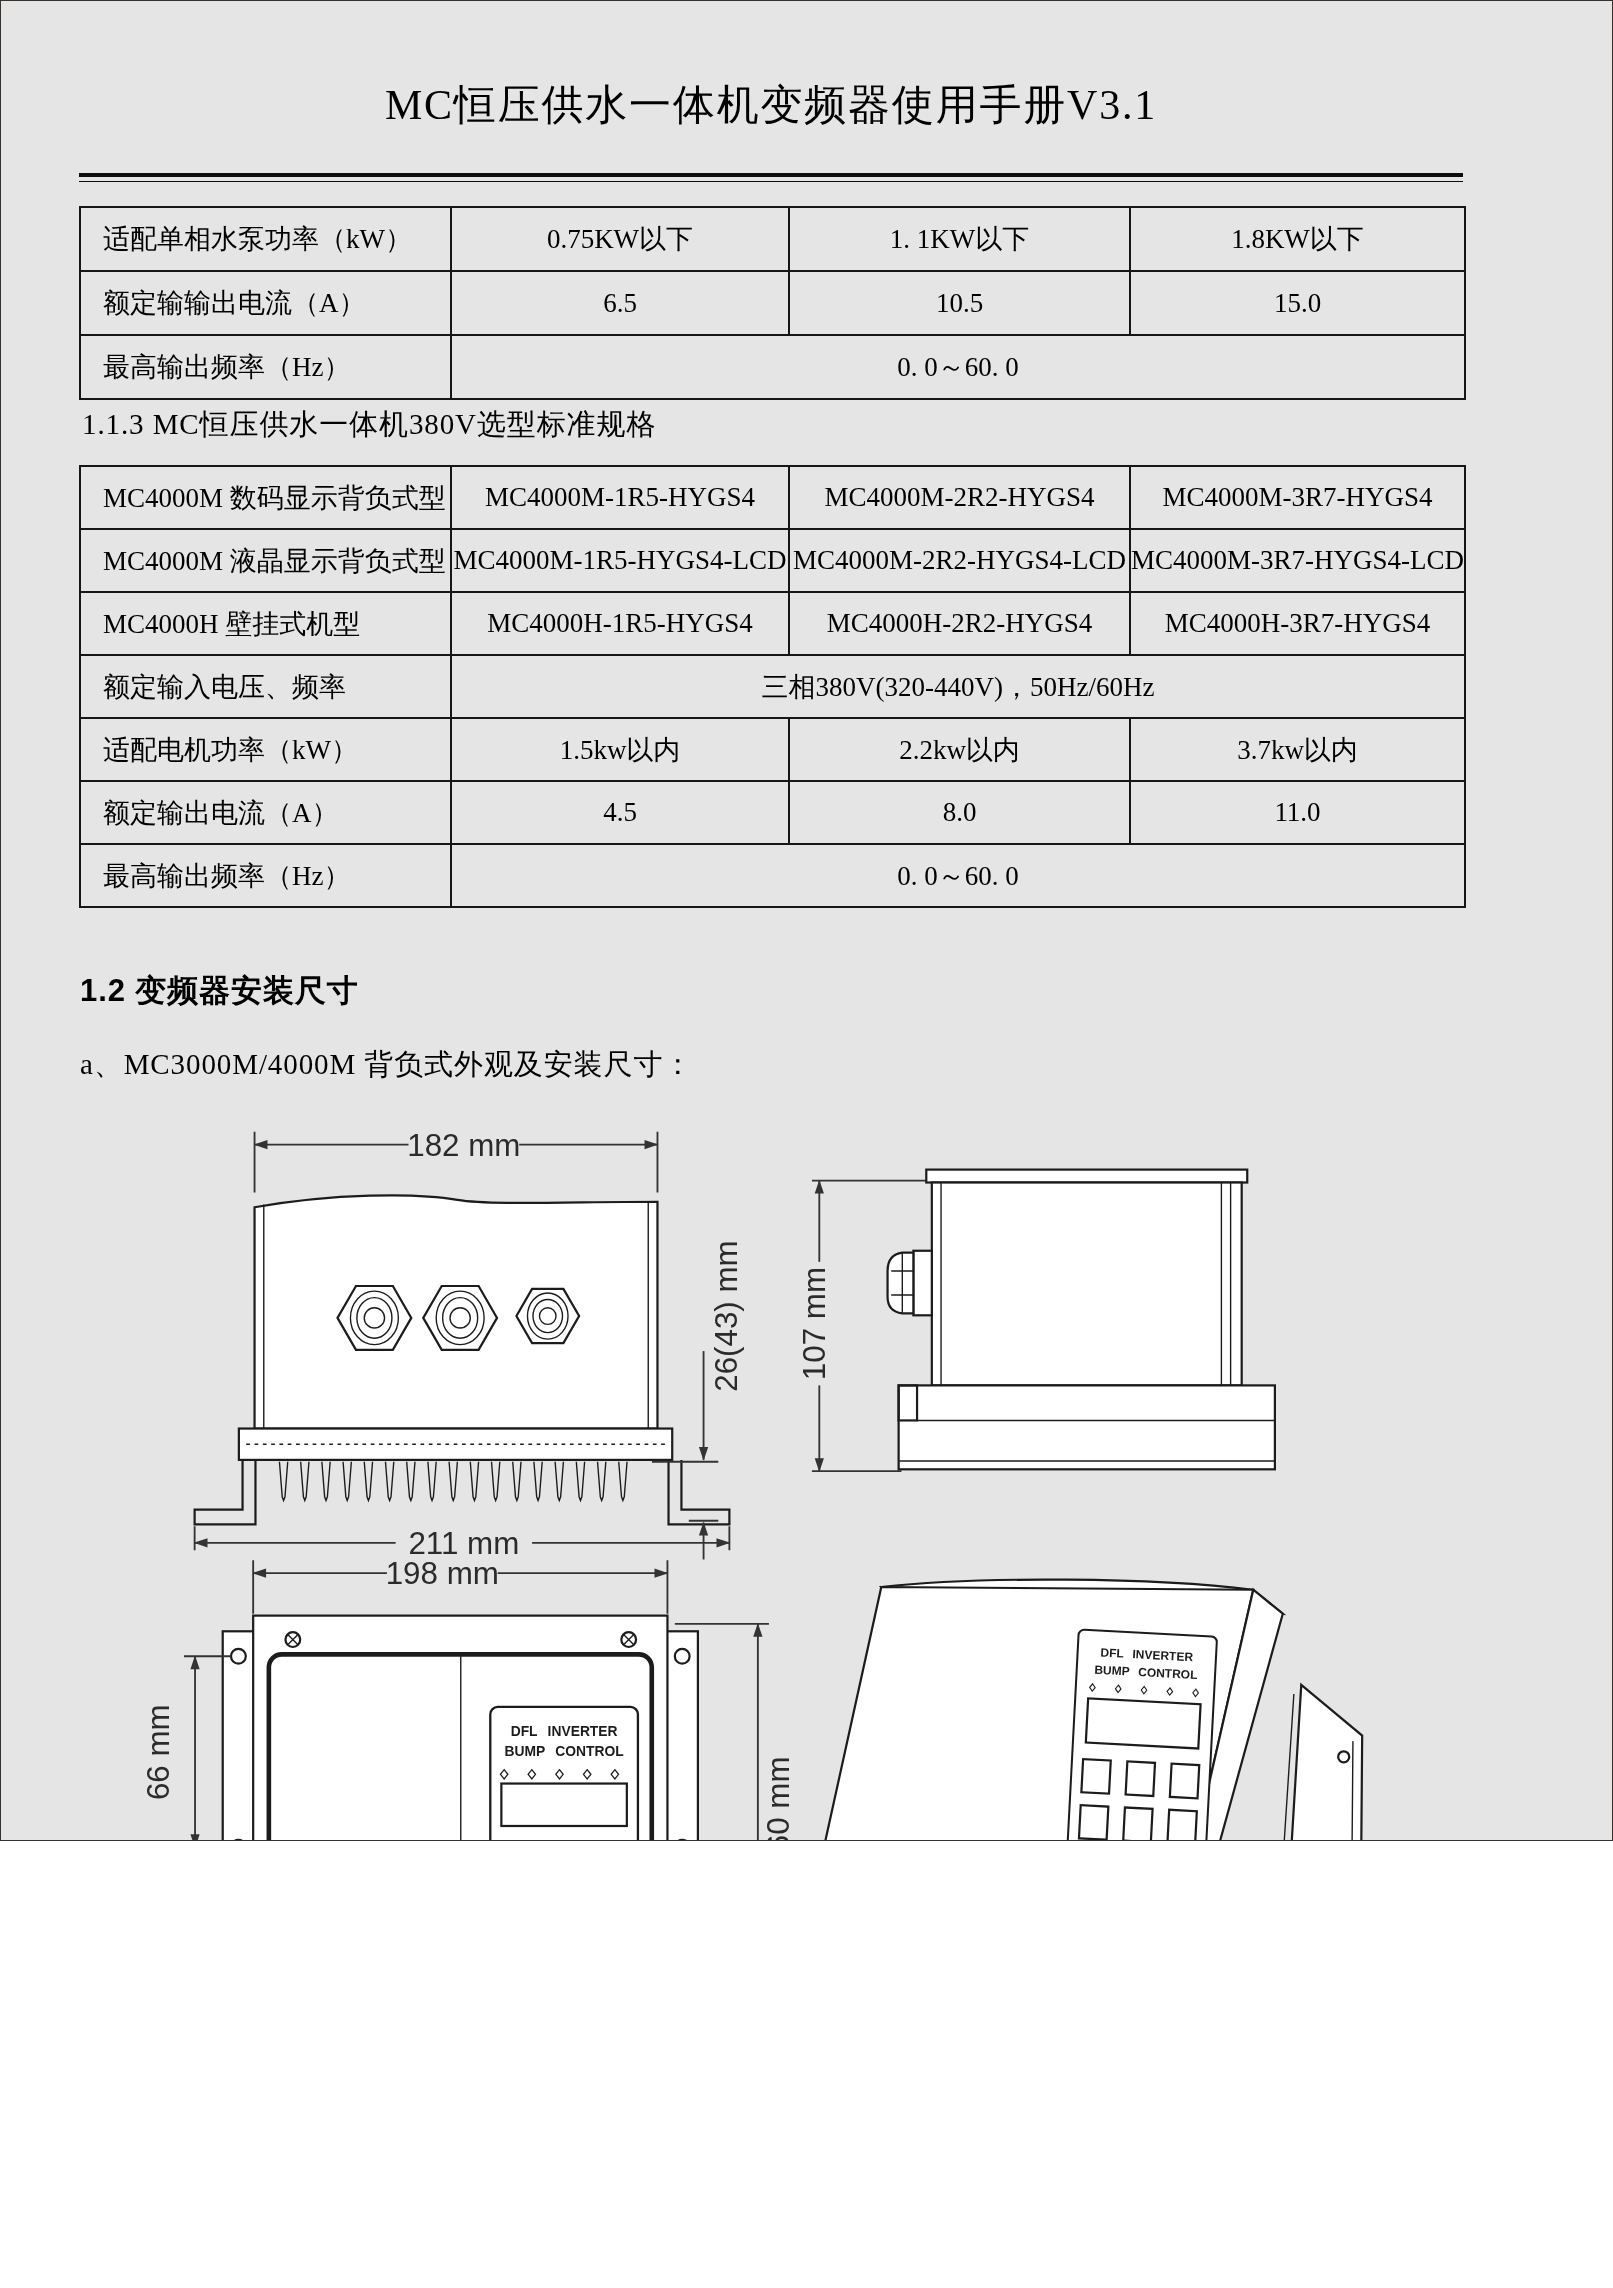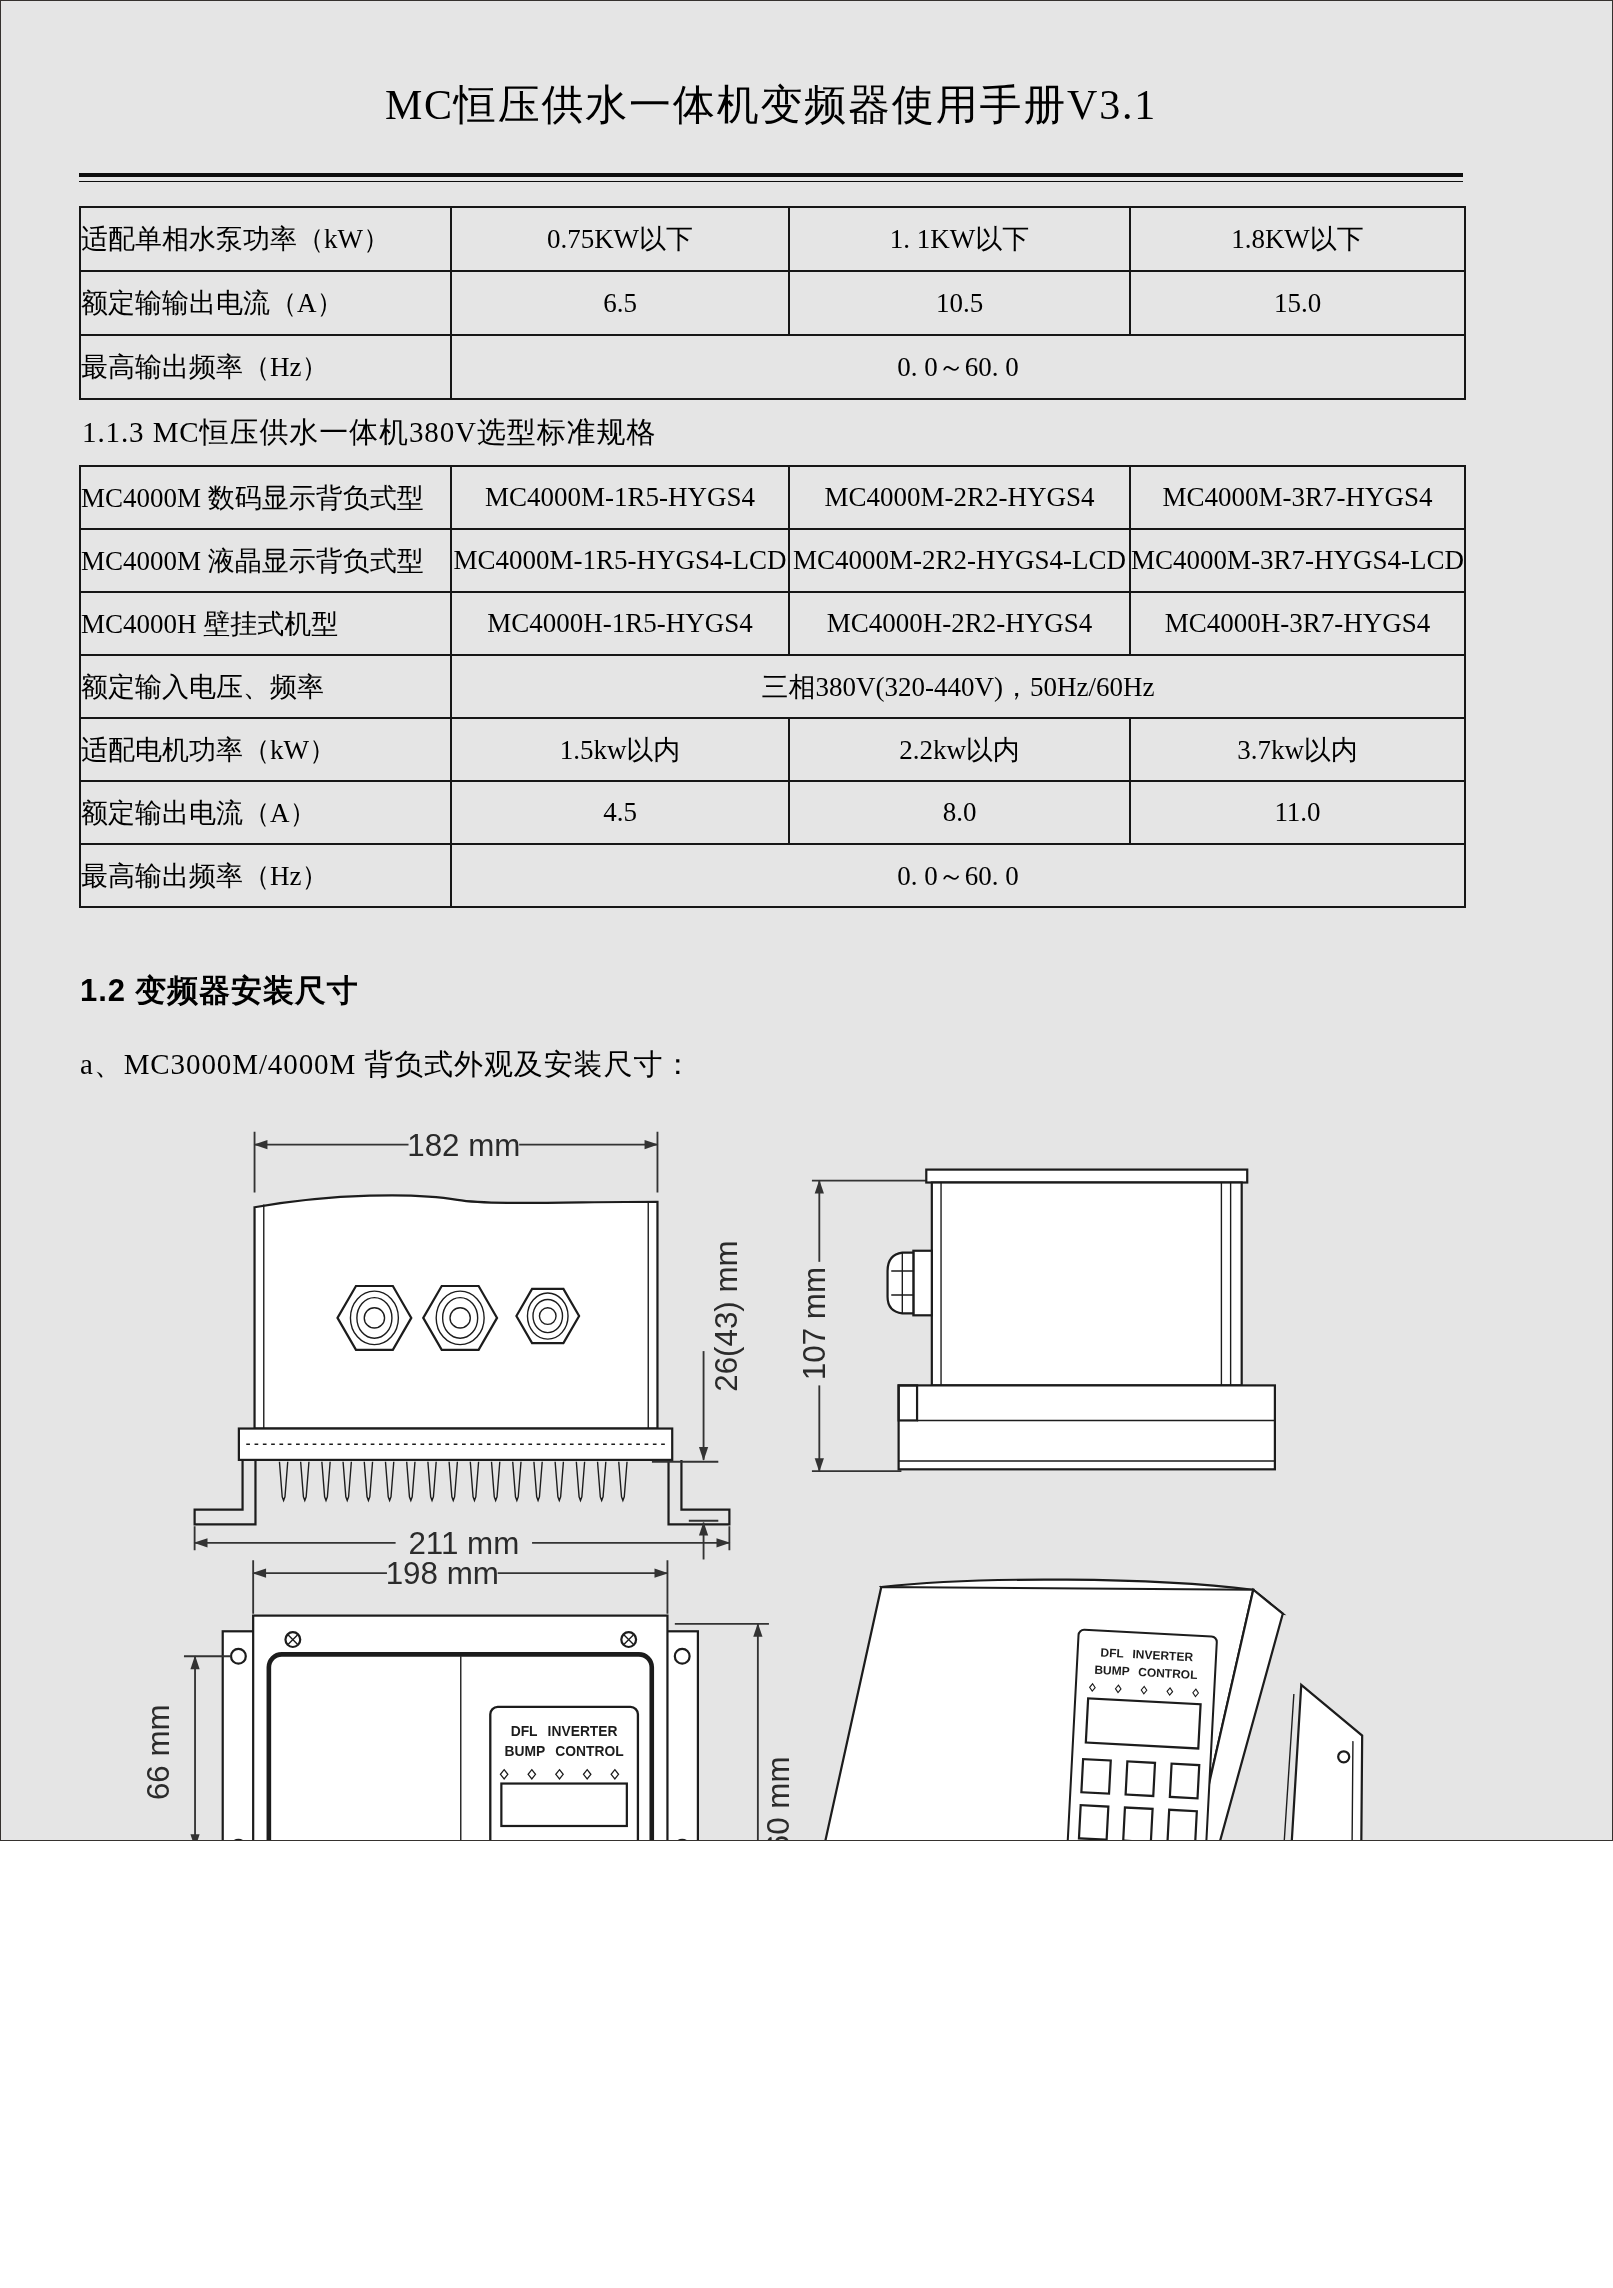--- a/index.html
+++ b/index.html
@@ -17,27 +17,27 @@
     border-top:4.6px solid #0d0d0d;border-bottom:1.8px solid #0d0d0d;
   }
   table.spec{
     position:absolute;left:78px;width:1384px;border-collapse:collapse;
     table-layout:fixed;font-size:27px;
   }
   table.spec td{
     border:2.3px solid #161616;text-align:center;vertical-align:middle;
     padding:0;overflow:hidden;white-space:nowrap;
   }
-  table.spec td.lbl{text-align:left;}
+  table.spec td.lbl{text-align:left;padding-left:22px;}
   #t220{top:205px;}
   #t220 td{height:62px;}
   #t380{top:464px;}
   #t380 td{height:61px;}
   #t380 td.ttl{height:54px;font-size:29.5px;font-weight:bold;text-align:center;}
-  .sec113{position:absolute;left:81px;top:404px;font-size:29px;letter-spacing:0.9px;white-space:nowrap;margin-top:8px;}
+  .sec113{position:absolute;left:81px;top:404px;font-size:29px;letter-spacing:0.9px;white-space:nowrap;}
   .sec12{position:absolute;left:79px;top:969px;font-size:31px;font-weight:bold;
          font-family:"Liberation Sans","DejaVu Sans",sans-serif;letter-spacing:0.9px;white-space:nowrap;}
   .seca{position:absolute;left:79px;top:1032px;font-size:29px;letter-spacing:0.9px;white-space:nowrap;margin-top:12px;}
   .drawing{position:absolute;}
   .f-line1{position:absolute;left:78px;top:2101px;width:1384px;height:0;border-top:3.7px solid #0d0d0d;}
   .f-line2{position:absolute;left:78px;top:2176px;width:1384px;height:0;border-top:3.7px solid #0d0d0d;}
   .f-doc{position:absolute;left:78px;top:2125px;width:1384px;text-align:center;font-size:33px;letter-spacing:0.9px;}
   .f-page{position:absolute;left:1349px;top:2123px;font-size:27px;font-weight:bold;letter-spacing:1.8px;}
   
   .ol{fill:#fff;stroke:#1c1c1c;stroke-width:2.4px;}

